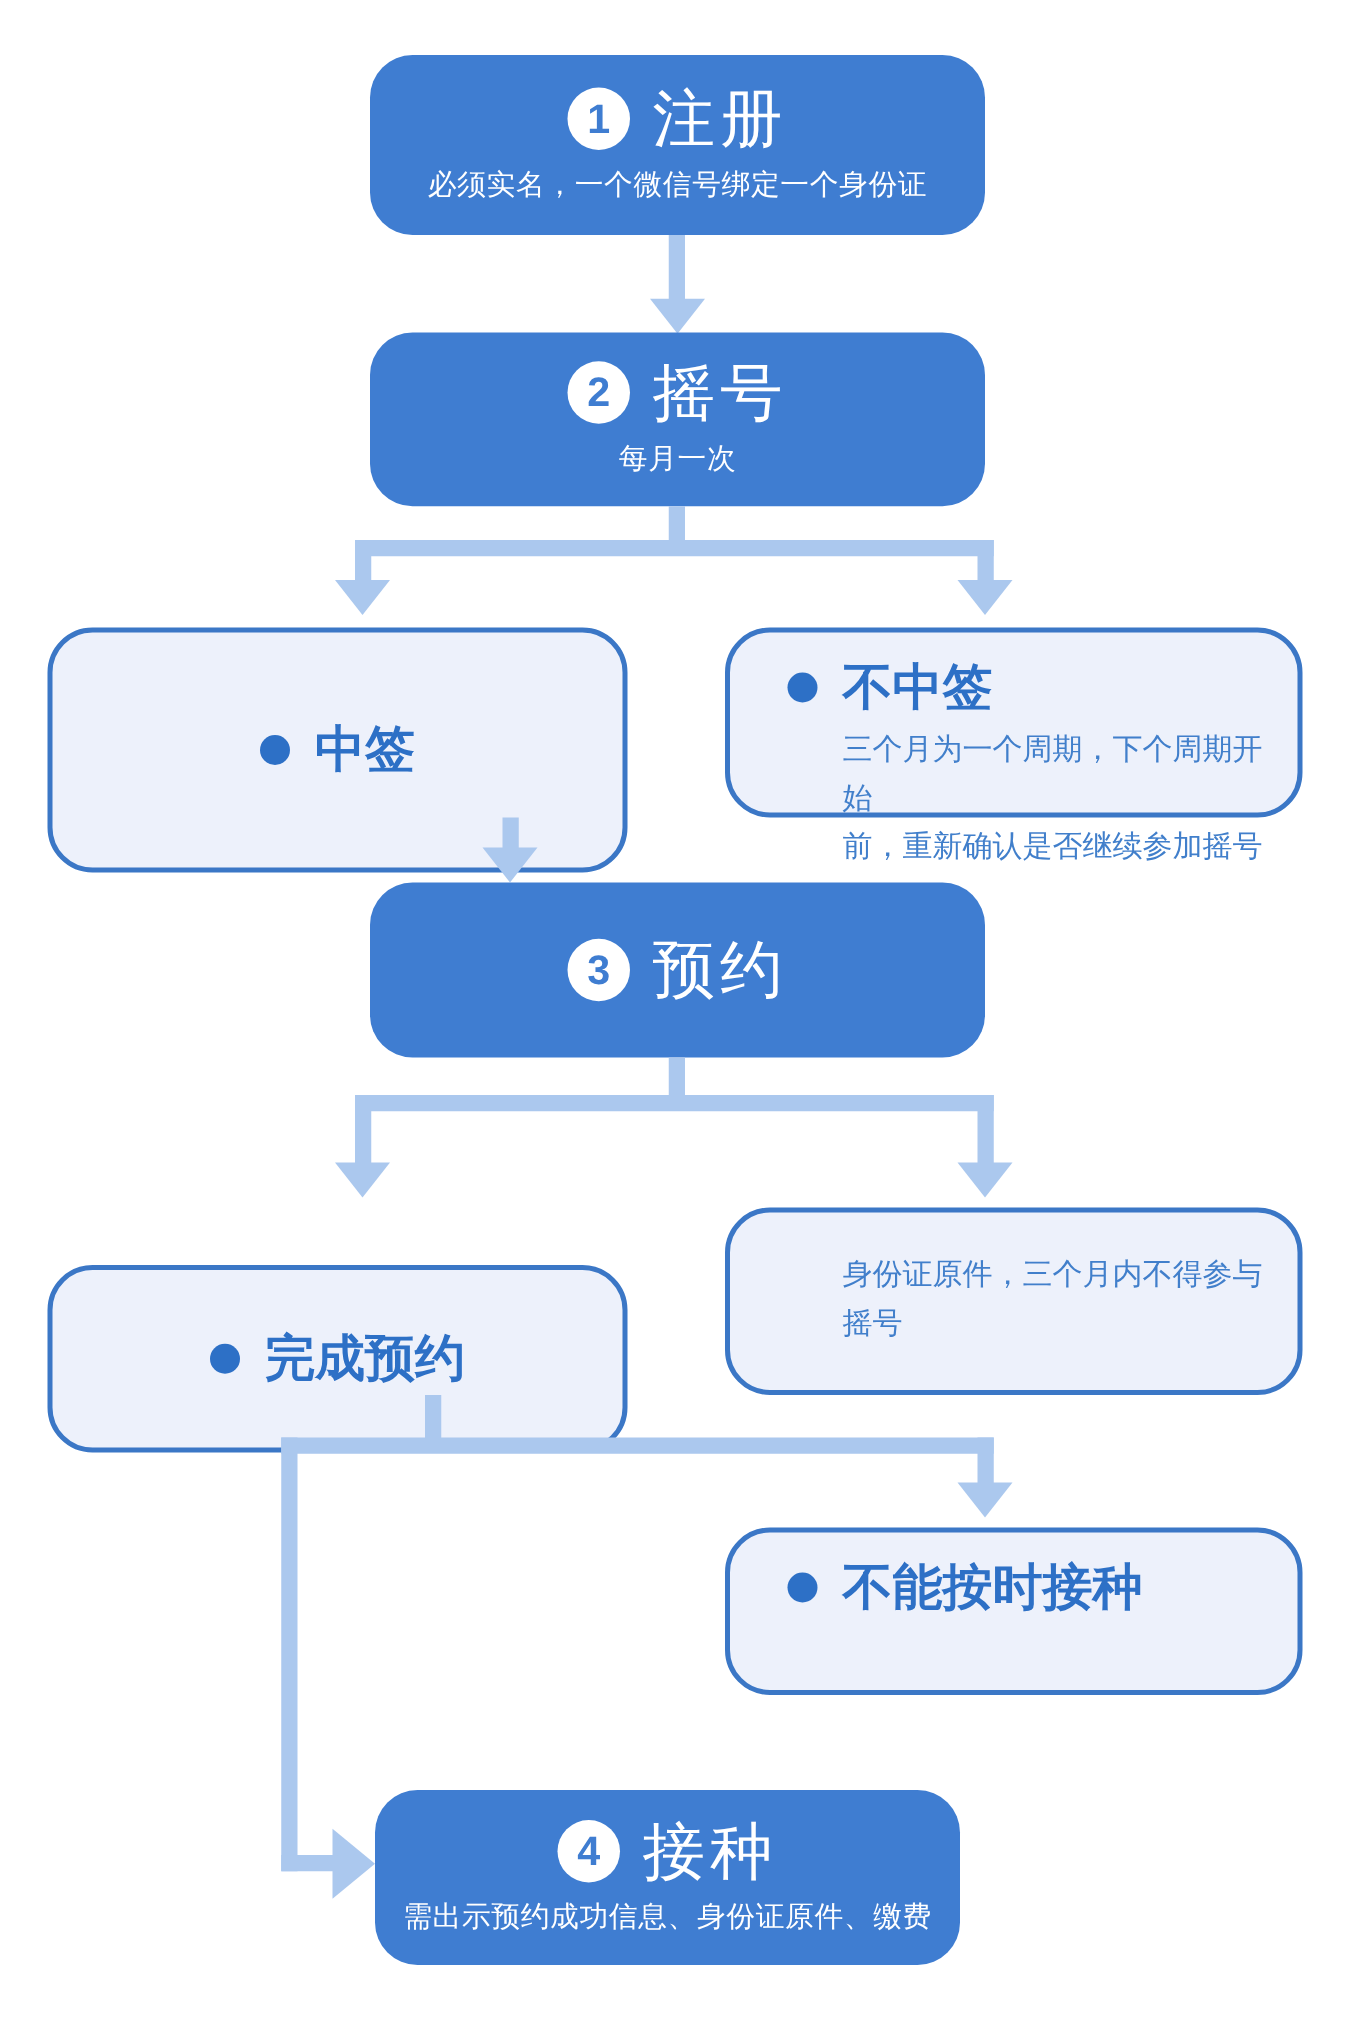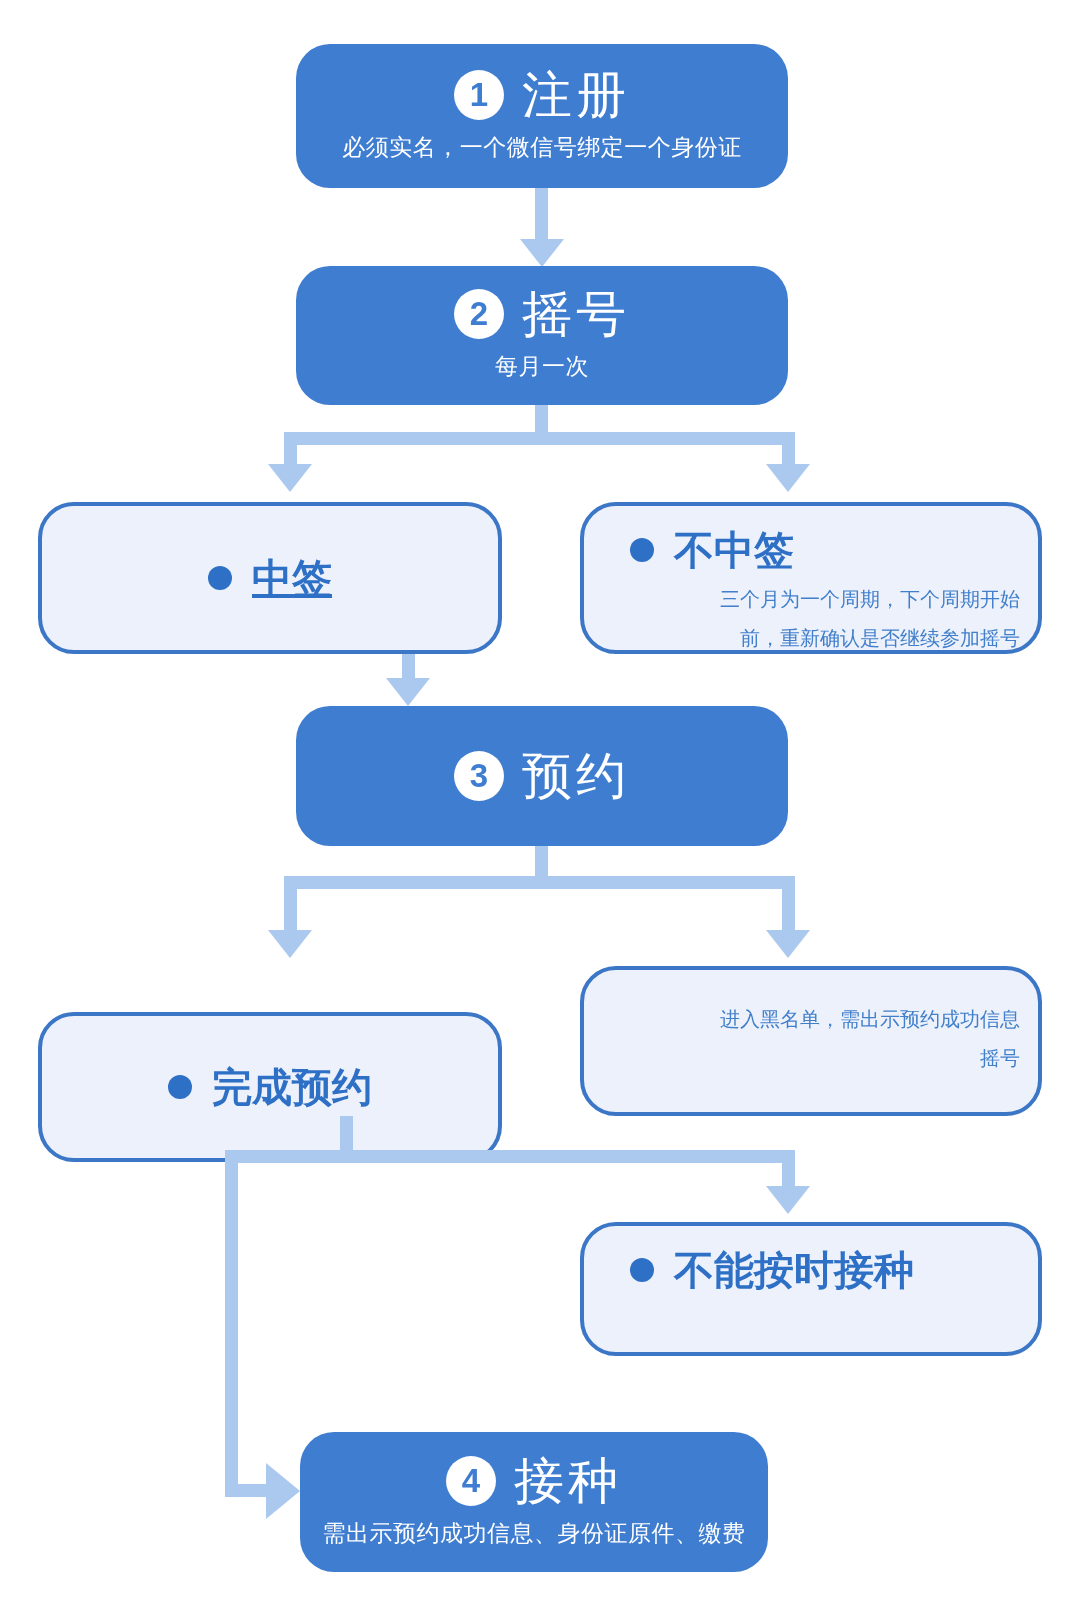--- a/index.html
+++ b/index.html
@@ -37,22 +37,22 @@
     position:absolute;background:var(--outcome-bg);
     border:4px solid var(--outcome-border);border-radius:36px;
     box-sizing:border-box;color:var(--outcome-title);
   }
   .outcome-box.center{display:flex;align-items:center;justify-content:center;}
   .outcome-box.detail{padding:22px 18px 0 46px;}
   .outcome-title-row{display:flex;align-items:center;gap:20px;}
   .bullet{width:24px;height:24px;border-radius:50%;background:var(--outcome-title);flex:none;}
   .outcome-title{font-size:40px;font-weight:bold;line-height:1.1;}
   .outcome-body{
-    margin:8px 0 0 44px;font-size:20px;line-height:39px;
-    color:var(--outcome-body);white-space:pre-line;text-align:right;
+    margin:8px 0 0 44px;font-size:24px;line-height:39px;
+    color:var(--outcome-body);white-space:pre-line;
   }
   
   .line{position:absolute;background:var(--connector);}
   .arr-down{
     position:absolute;width:0;height:0;
     border-left:22px solid transparent;border-right:22px solid transparent;
     border-top:28px solid var(--connector);
   }
   .arr-right{
     position:absolute;width:0;height:0;
@@ -84,21 +84,21 @@
     <div class="step-note">每月一次</div>
   </div>
 
   <div class="line" style="left:535px;top:405px;width:13px;height:30px;"></div>
   <div class="line" style="left:284px;top:432px;width:511px;height:13px;"></div>
   <div class="line" style="left:284px;top:432px;width:13px;height:36px;"></div>
   <div class="line" style="left:782px;top:432px;width:13px;height:36px;"></div>
   <div class="arr-down" style="left:268px;top:464px;"></div>
   <div class="arr-down" style="left:766px;top:464px;"></div>
 
-  <div class="outcome-box center" style="left:38px;top:502px;width:464px;height:152px;text-decoration:underline;">
+  <div class="outcome-box center" style="left:38px;top:502px;width:464px;height:196px;">
     <div class="outcome-title-row">
       <span class="bullet"></span>
       <span class="outcome-title">中签</span>
     </div>
   </div>
 
   <div class="outcome-box detail" style="left:580px;top:502px;width:462px;height:152px;">
     <div class="outcome-title-row">
       <span class="bullet"></span>
       <span class="outcome-title">不中签</span>
@@ -125,21 +125,21 @@
   <div class="arr-down" style="left:766px;top:930px;"></div>
 
   <div class="outcome-box center" style="left:38px;top:1012px;width:464px;height:150px;">
     <div class="outcome-title-row">
       <span class="bullet"></span>
       <span class="outcome-title">完成预约</span>
     </div>
   </div>
 
   <div class="outcome-box detail" style="left:580px;top:966px;width:462px;height:150px;">
-    <div class="outcome-body">进入黑名单，需出示预约成功信息
+    <div class="outcome-body">身份证原件，三个月内不得参与
 摇号</div>
   </div>
 
   <div class="line" style="left:340px;top:1116px;width:13px;height:36px;"></div>
   <div class="line" style="left:225px;top:1150px;width:570px;height:13px;"></div>
   <div class="line" style="left:782px;top:1150px;width:13px;height:38px;"></div>
   <div class="arr-down" style="left:766px;top:1186px;"></div>
   <div class="line" style="left:225px;top:1150px;width:13px;height:347px;"></div>
   <div class="line" style="left:225px;top:1484px;width:45px;height:13px;"></div>
   <div class="arr-right" style="left:266px;top:1463px;"></div>

